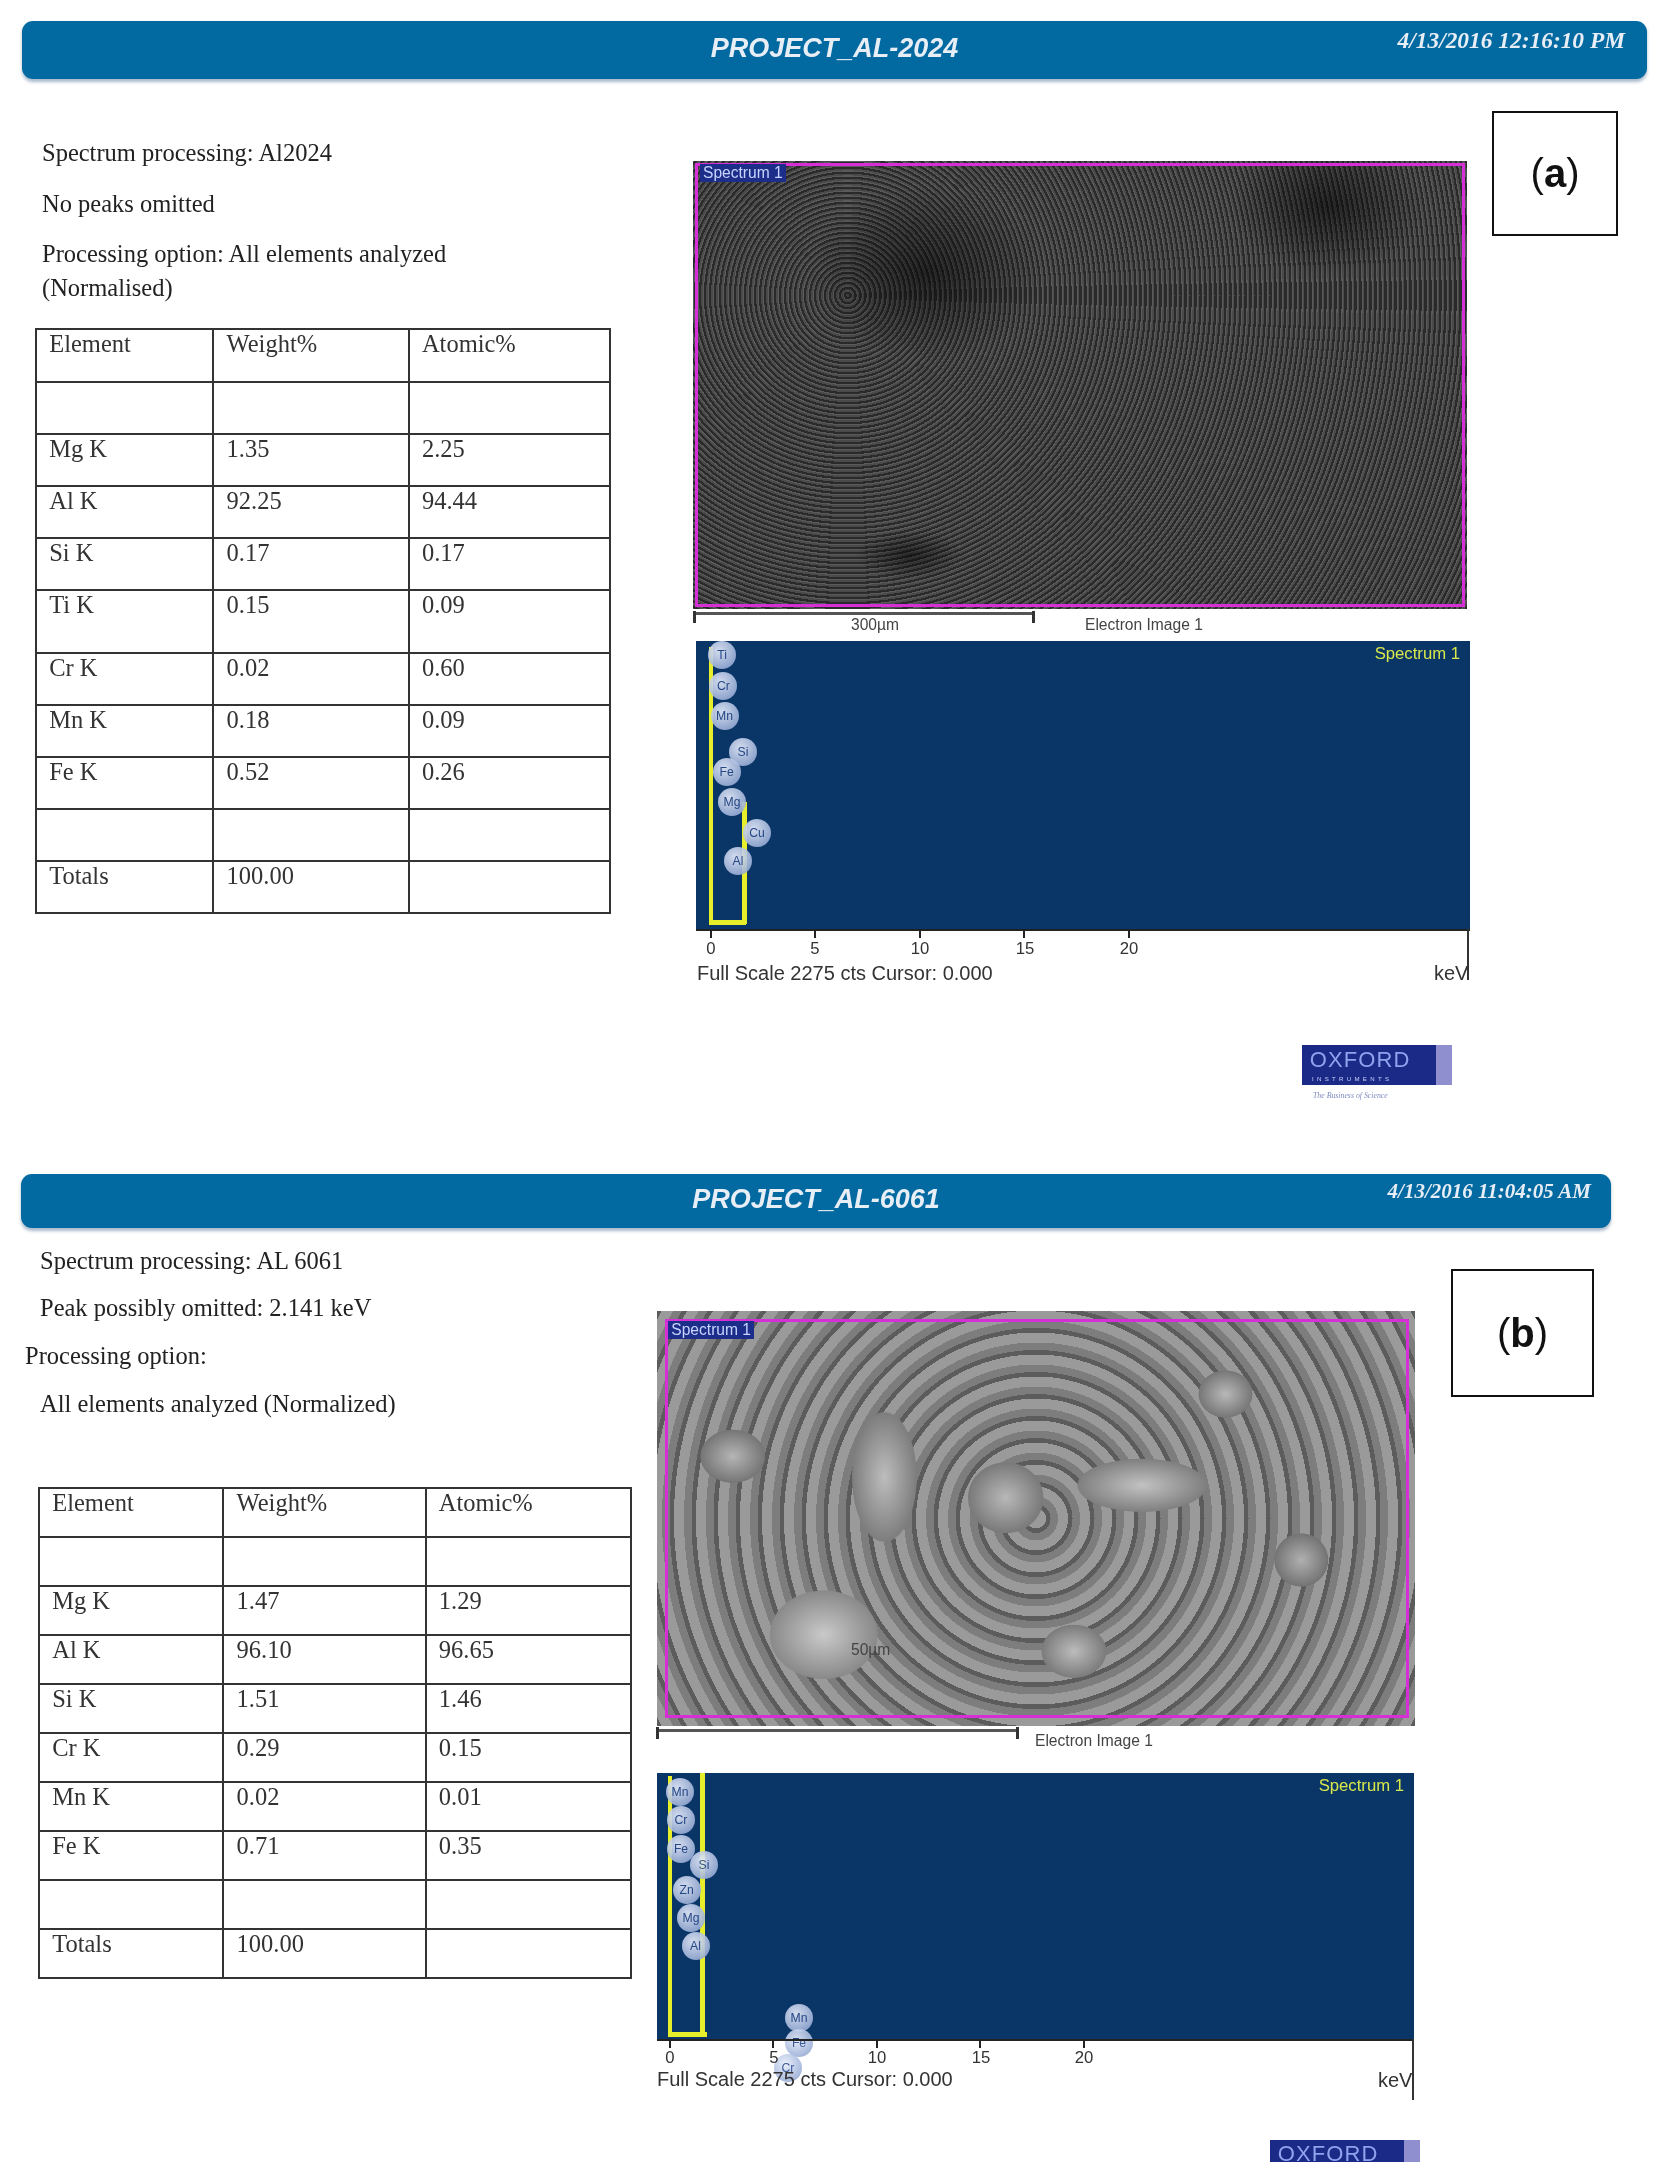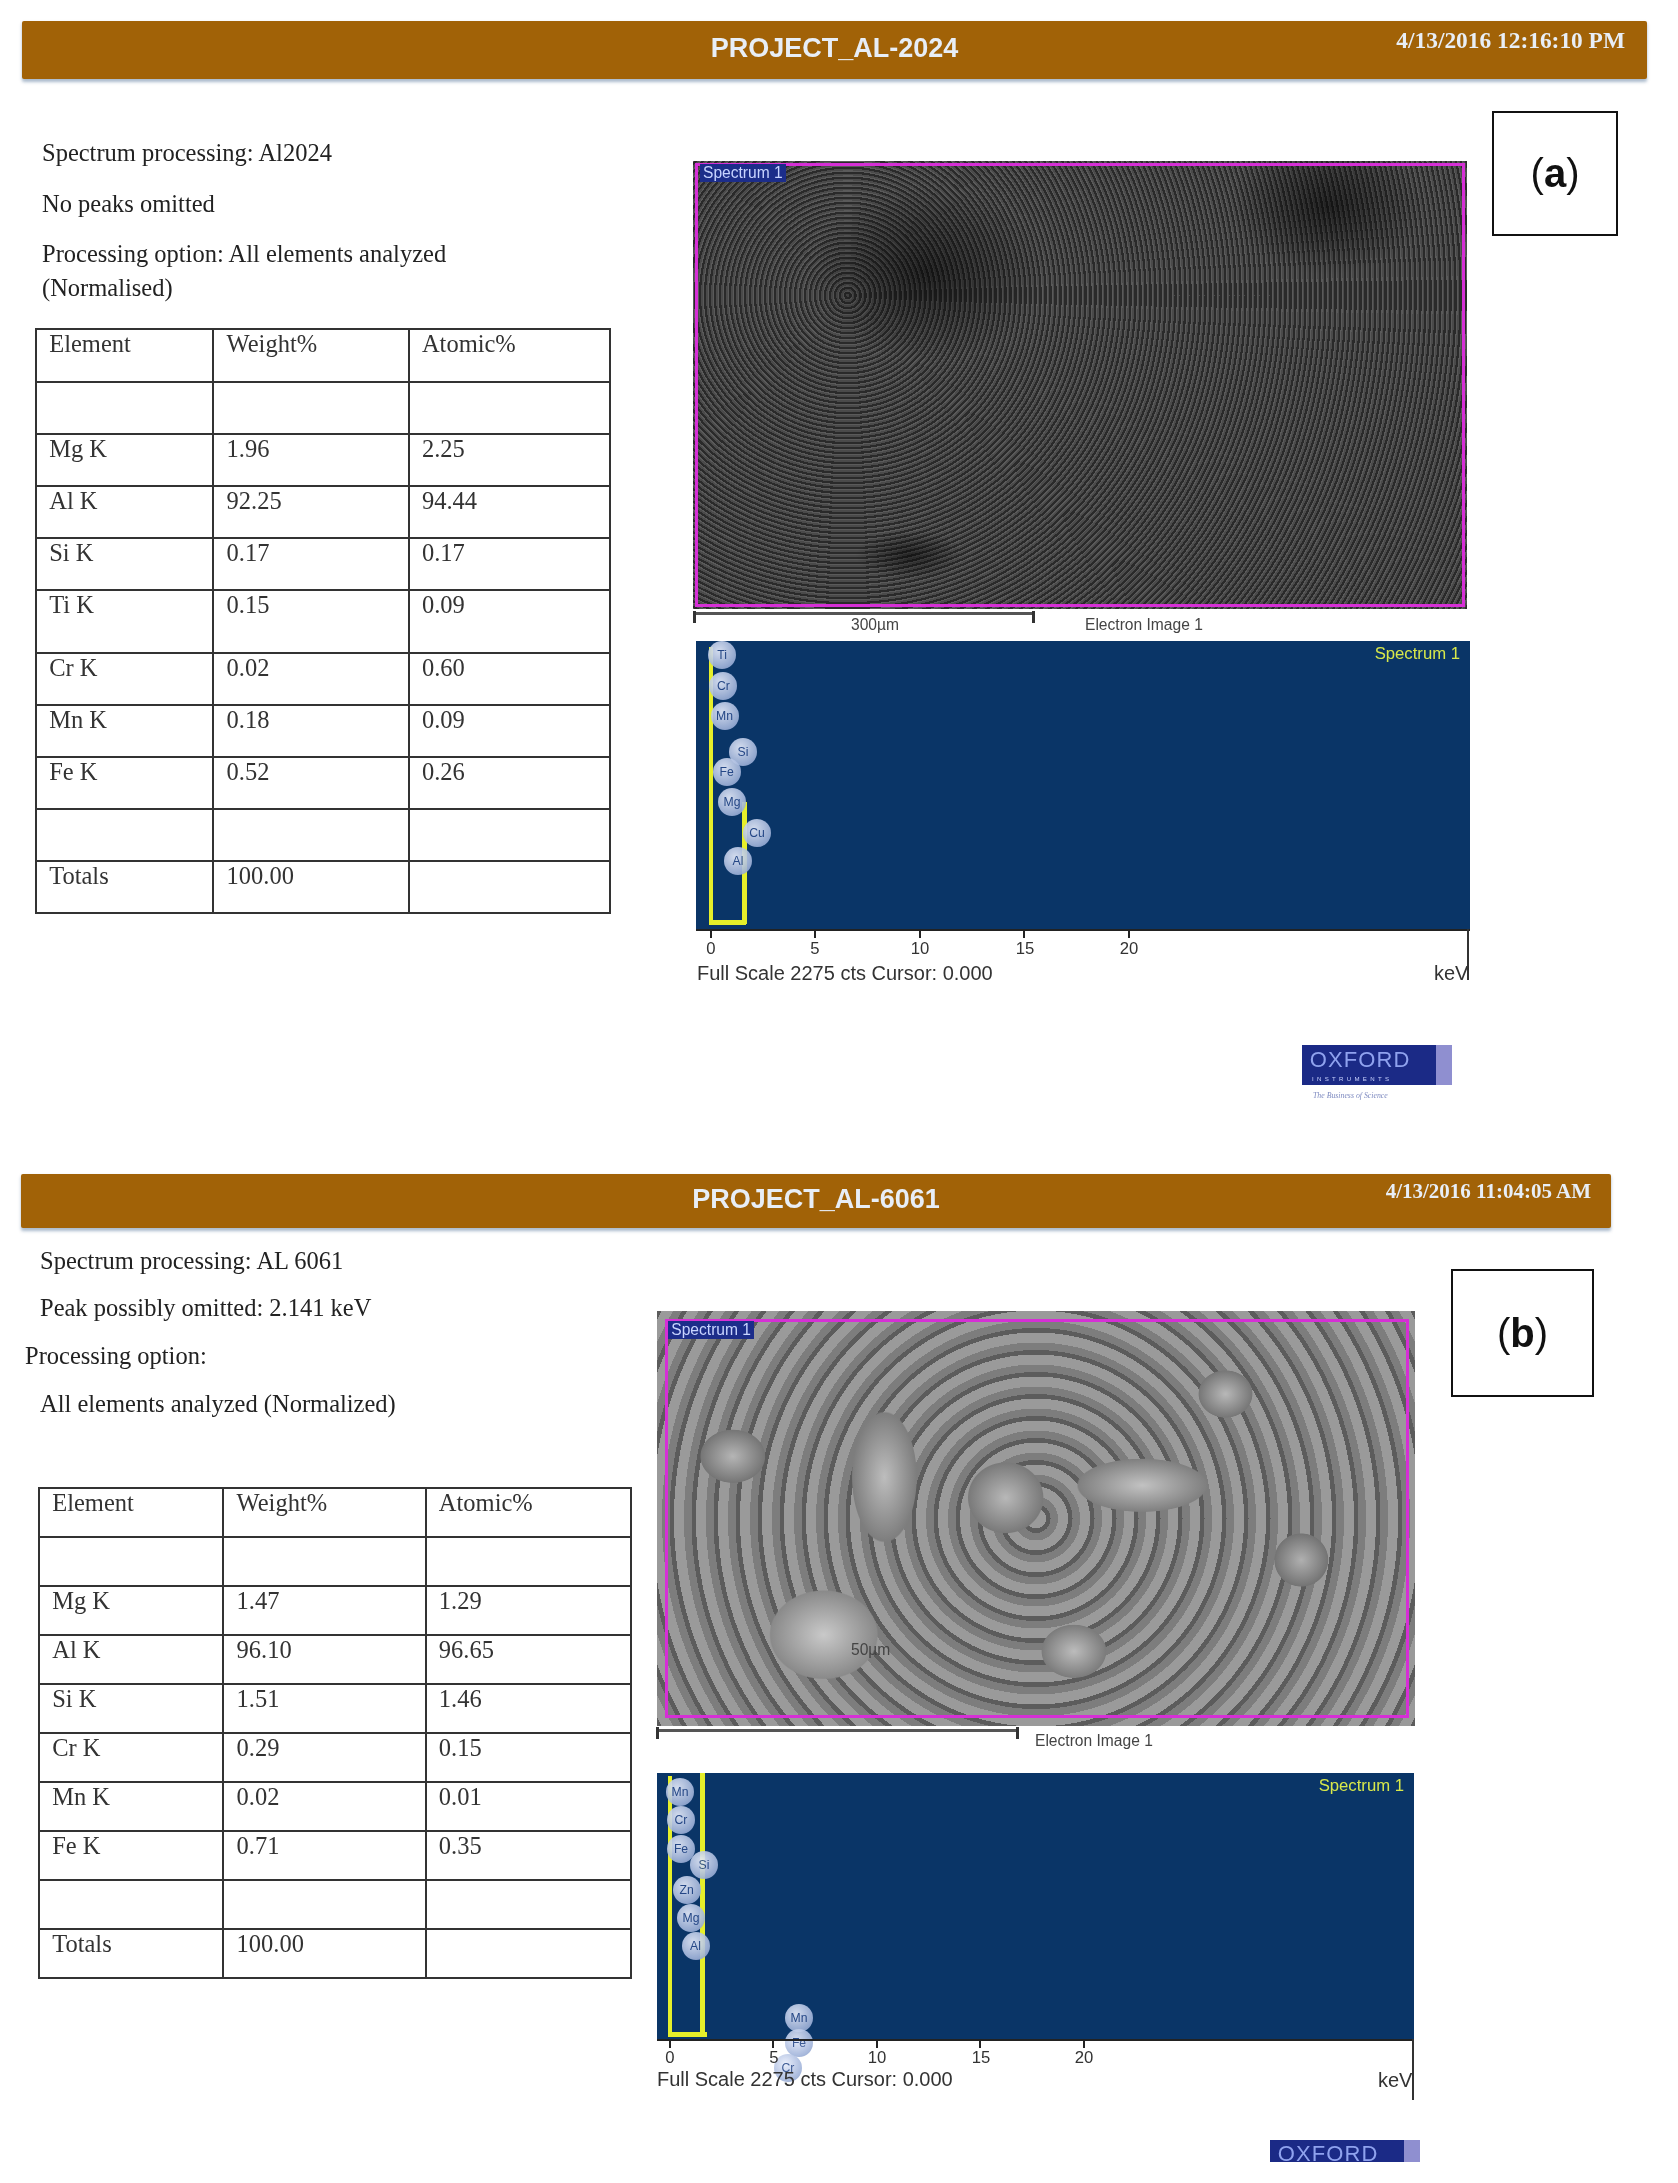--- a/index.html
+++ b/index.html
@@ -1,18 +1,18 @@
 <!DOCTYPE html>
 <html style="font-size:9px"><head>
 <meta charset="utf-8">
 <style>
   html, body { margin:0; padding:0; background:#ffffff; }
   body { width:1678px; height:2183px; position:relative; overflow:hidden; font-family:"Liberation Serif", serif; color:#1a1a1a; }
   .abs { position:absolute; }
-  .header { position:absolute; background:#a16207; border-radius:2px; box-shadow:0 2.2px 3.3px rgba(11,58,110,0.35); }
+  .header { position:absolute; background:#0369a1; border-radius:11px; box-shadow:0 2.2px 3.3px rgba(11,58,110,0.35);font-style:italic; }
   .header .title { position:absolute; left:0; right:0; text-align:center; color:#e8eef6; font-family:"Liberation Sans", sans-serif; font-weight:bold; }
   .header .ts { position:absolute; color:#e8eef6; font-family:"Liberation Serif", serif; font-weight:bold; }
   .meta-line { position:absolute; font-size:24.5px; color:#222; white-space:nowrap; }
   table.eds { position:absolute; border-collapse:collapse; font-family:"Liberation Serif", serif; font-size:24.5px; color:#333; }
   table.eds td { border:2.2px solid #333; padding:0 0 0 12.2px; vertical-align:top; }
   .label-box { position:absolute; border:2.8px solid #111; background:#fff; display:flex; align-items:center; justify-content:center; font-family:"Liberation Sans", sans-serif; font-size:40px; font-weight:bold; color:#111; }
   .label-box .paren { font-weight:normal; }
   .sem { position:absolute; overflow:hidden; }
   .sem-frame { position:absolute; border:3.9px solid #d62fd6; box-sizing:border-box; }
   .sem-tag { position:absolute; background:#1c2d8a; color:#c8d4ff; font-family:"Liberation Sans", sans-serif; font-size:15.6px; padding:0 3.3px; }
@@ -58,21 +58,21 @@
     <td>Weight%</td>
     <td>Atomic%</td>
   </tr>
   <tr style="height:52px;">
         <td></td>
         <td></td>
         <td></td>
       </tr>
   <tr style="height:52px;">
         <td>Mg K</td>
-        <td>1.96</td>
+        <td>1.35</td>
         <td>2.25</td>
       </tr>
   <tr style="height:52px;">
         <td>Al K</td>
         <td>92.25</td>
         <td>94.44</td>
       </tr>
   <tr style="height:52px;">
         <td>Si K</td>
         <td>0.17</td>

